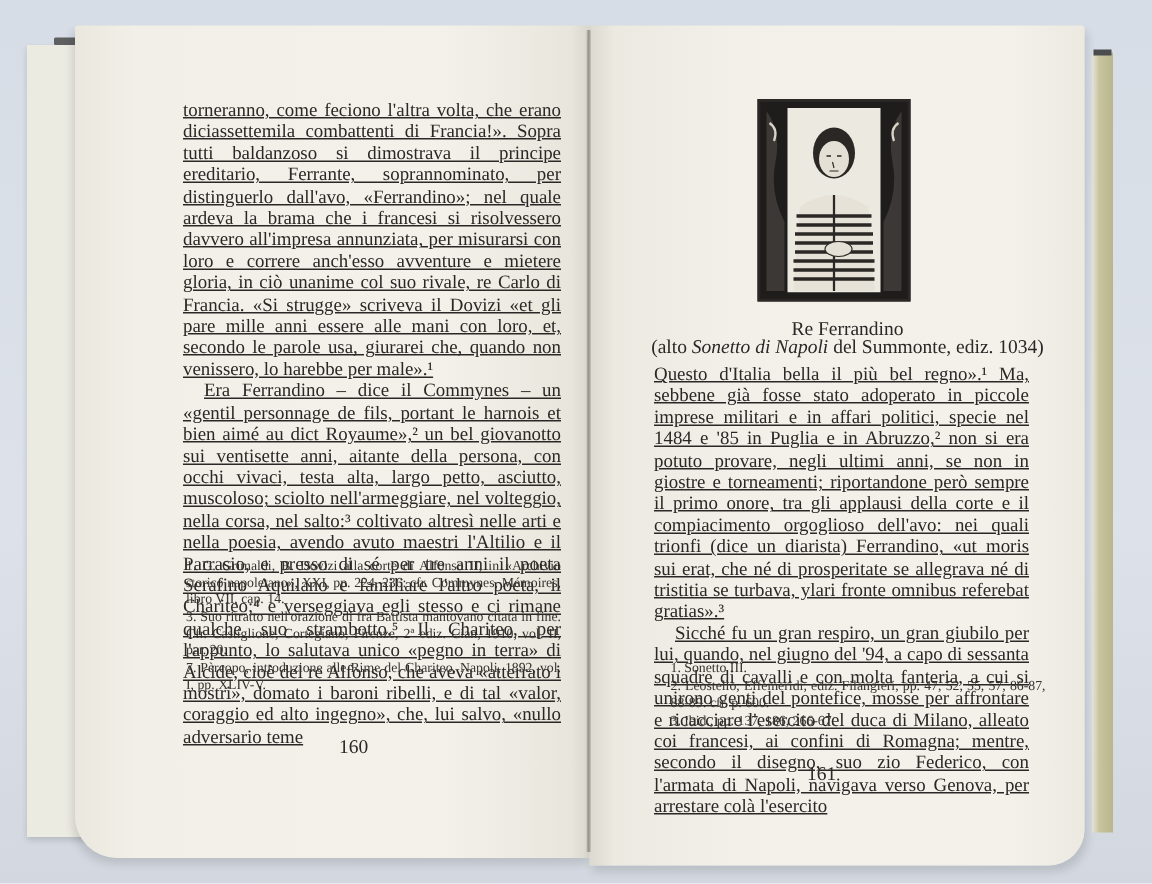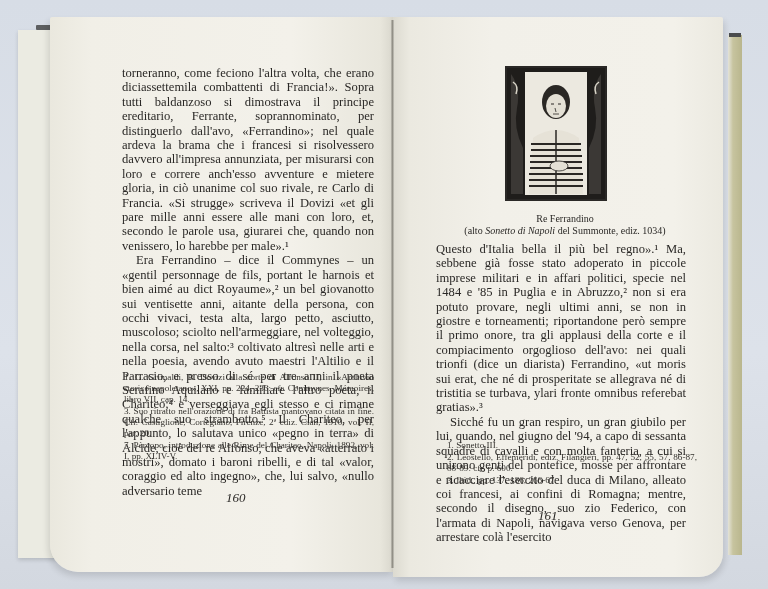--- a/index.html
+++ b/index.html
@@ -33,43 +33,44 @@
     background: linear-gradient(90deg, #dcdad0 0%, #ebe9e0 5%, #f2f0e9 30%, #f3f1ea 85%, #ebe9e0 100%);
     box-shadow: 2px 4px 6px rgba(0,0,0,0.12);
   }
   .gutter {
     position:absolute; left:391px; top:20px; width:3px; height:548px;
     background: linear-gradient(90deg, rgba(120,118,110,0.25), rgba(80,78,70,0.5), rgba(120,118,110,0.2));
   }
   .text-block {
     position:absolute; color:#2a2826; font-size:12.6px; line-height:14.4px;
     text-align:justify;
+    text-decoration:underline;
   }
   .text-block p { margin:0; }
   .text-block p.indent { text-indent:14px; }
   .left-body { left:122px; top:66px; width:252px; }
   .right-body { left:436px; top:242px; width:250px; }
   .notes {
     position:absolute; color:#35332f; font-size:9.2px; line-height:11px; text-align:justify;
   }
   .notes .note { margin:0 0 1px 0; }
   .left-notes { left:124px; top:372px; width:250px; }
   .right-notes { left:447px; top:440px; width:250px; }
   .pagenum {
-    position:absolute; font-style:italic; font-size:13px; color:#2a2826;
+    position:absolute; font-size:13px; color:#2a2826;
   }
   .pnum-left { left:226px; top:490px; }
   .pnum-right { left:538px; top:508px; }
   .woodcut {
     position:absolute; left:505px; top:66px; width:98px; height:131px;
     background:#1f1d1b; border:2px solid #2a2826;
   }
   .caption {
     position:absolute; left:420px; top:213px; width:290px; text-align:center;
-    font-size:10px; line-height:12px; color:#2a2826;
+    font-size:13px; line-height:12px; color:#2a2826;
   }
   .caption i { font-style:italic; }
 </style>
 </head>
 <body>
 
 <div class="cover-left"></div>
 <div class="endband-left"></div>
 <div class="cover-right-edge"></div>
 <div class="endband-right"></div>

